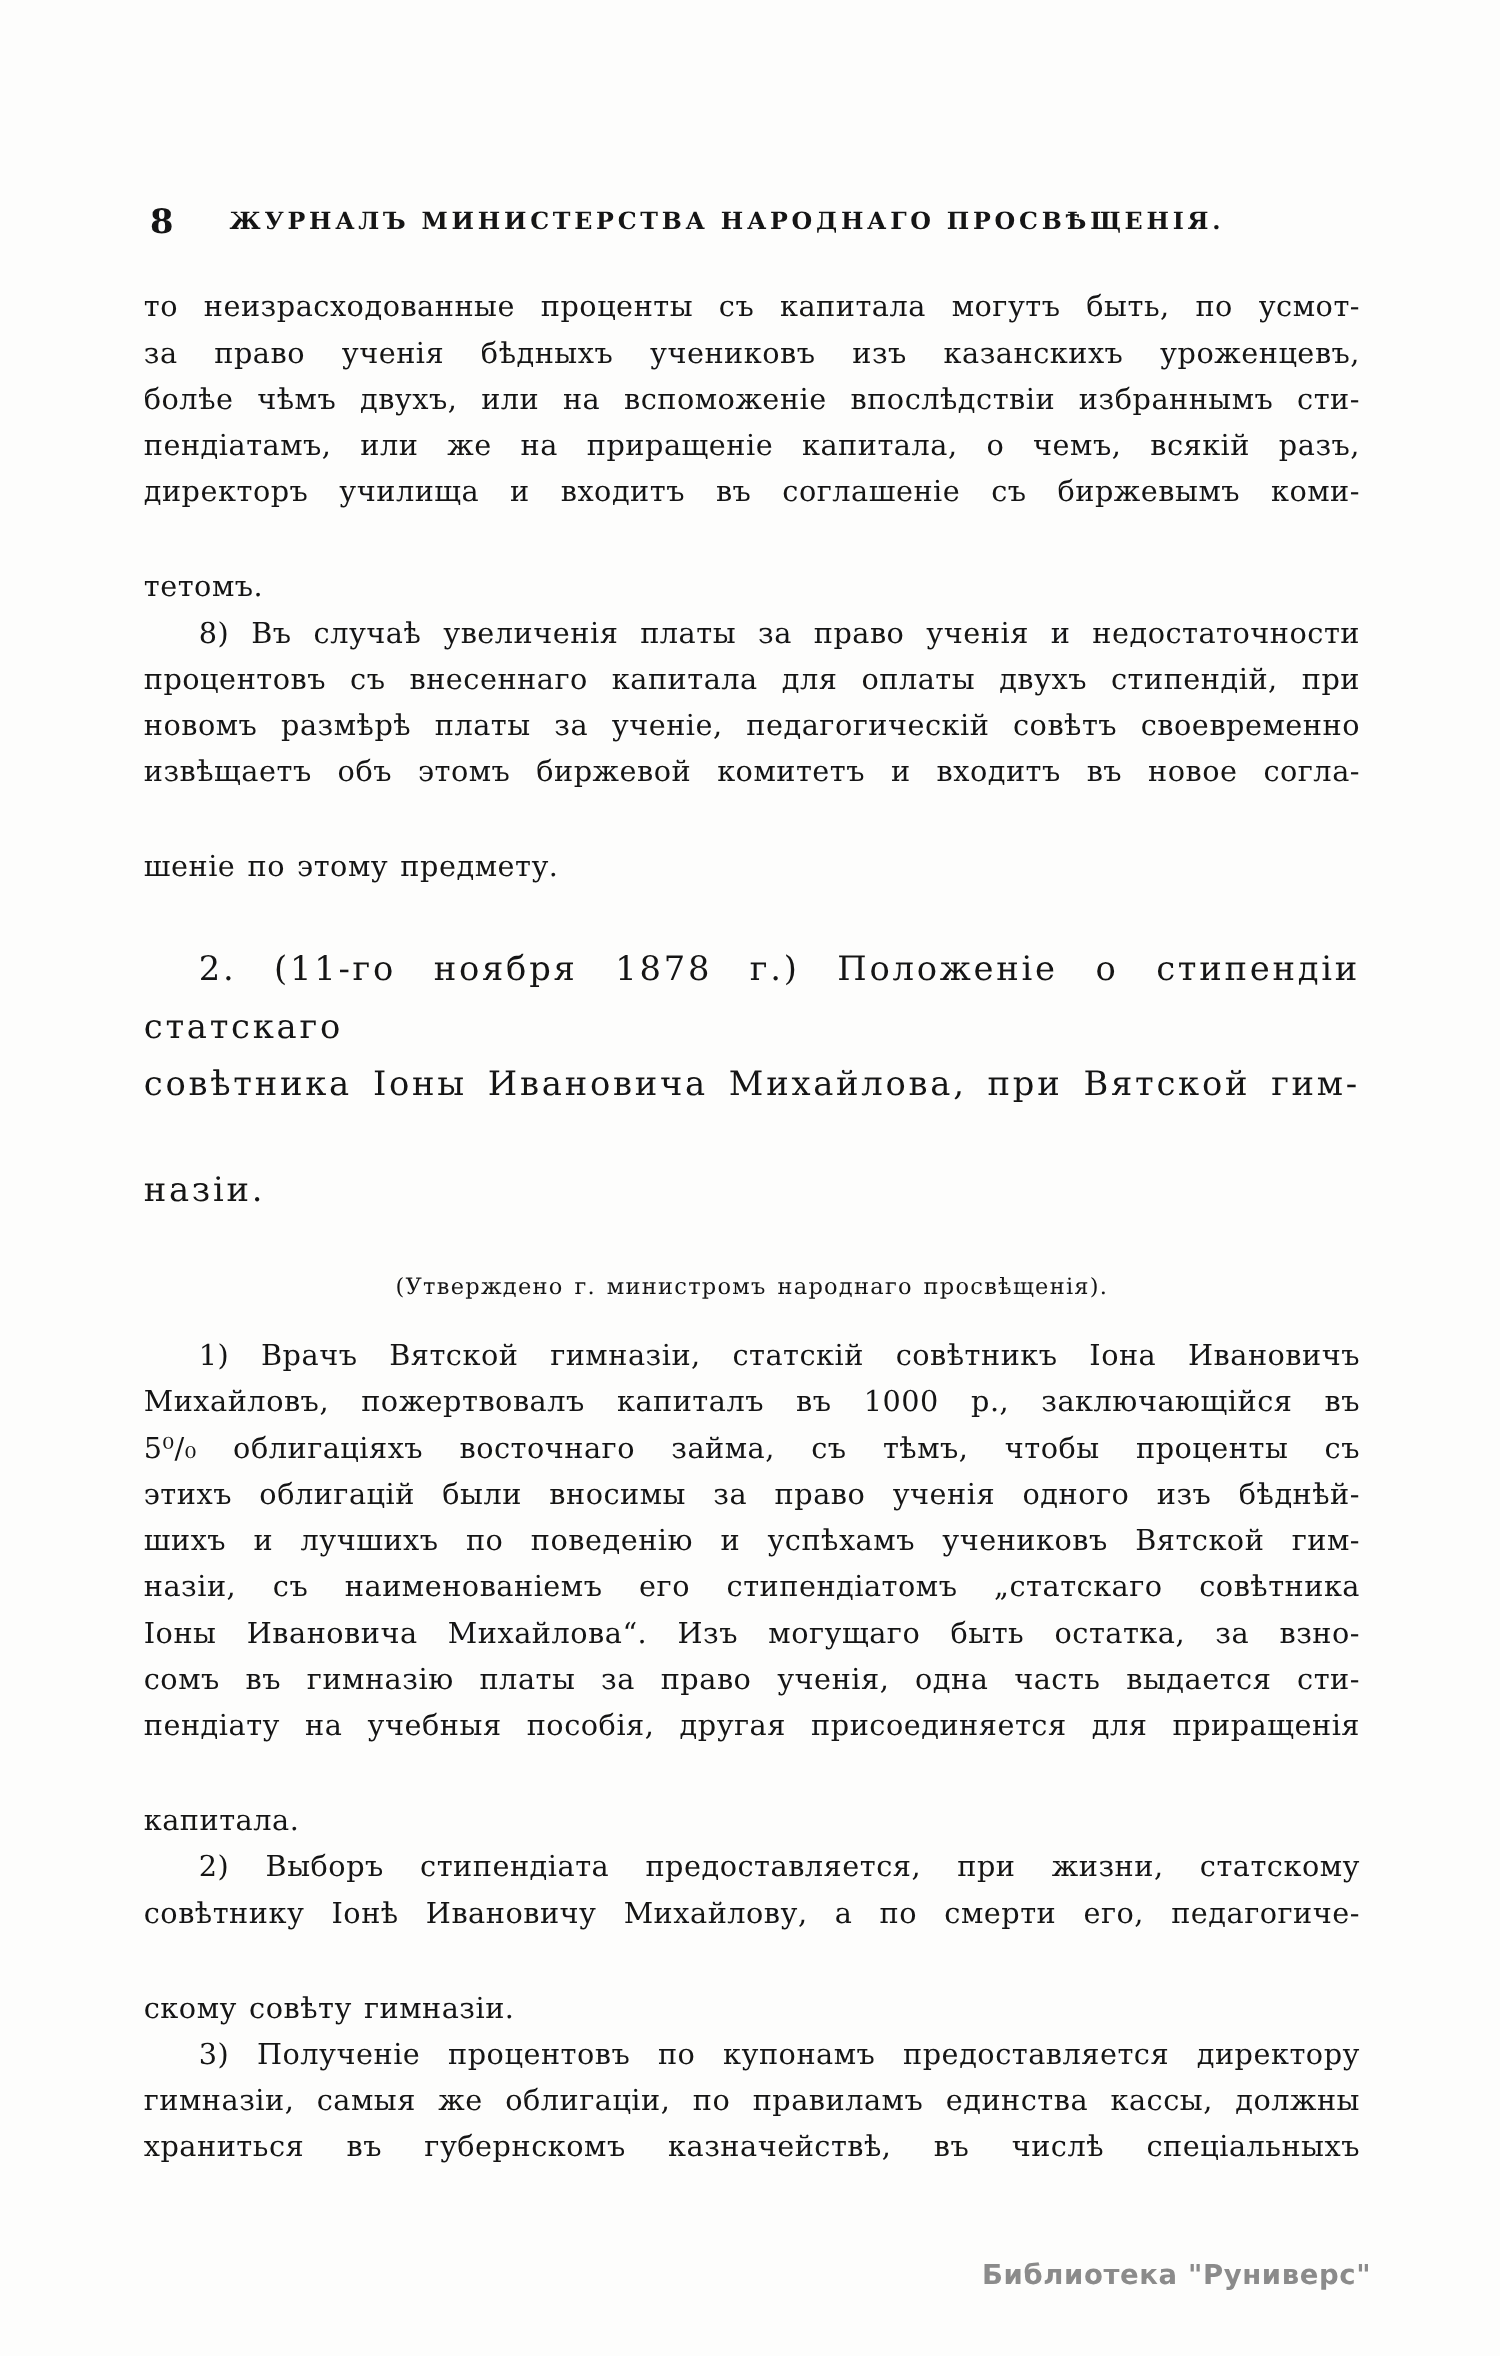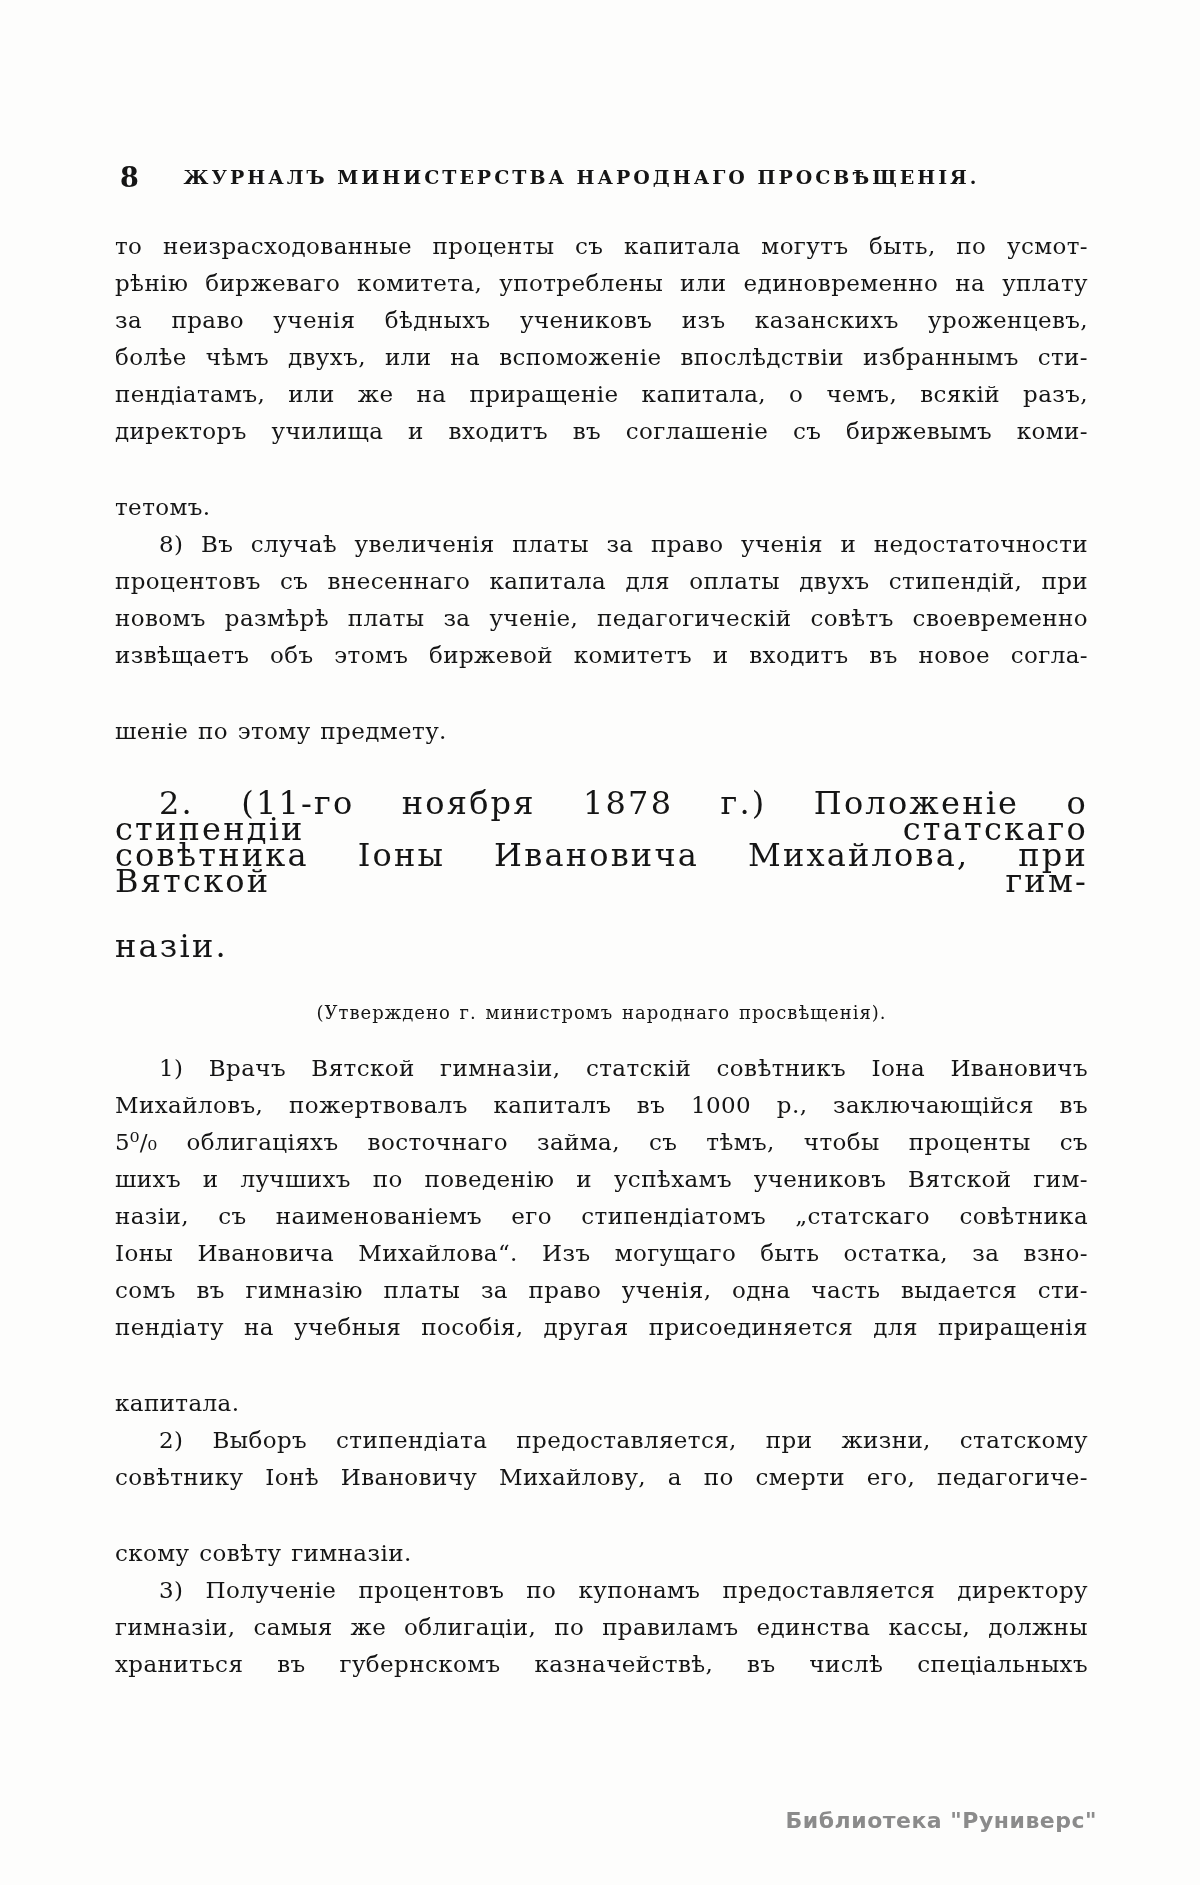--- a/index.html
+++ b/index.html
@@ -48,22 +48,22 @@
     text-align: justify;
     text-align-last: justify;
     letter-spacing: 0.4px;
     word-spacing: 2px;
   }
   .line.last { text-align-last: left; margin-top: 39px; }
   .indent .line.first { text-indent: 44px; }
 
   .heading { margin-top: 40px; }
   .heading .line {
-    font-size: 32px;
-    line-height: 26px;
+    font-size: 27px;
+    line-height: 46px;
     letter-spacing: 2.2px;
     word-spacing: 4px;
   }
   .subheading { margin-top: 14px; }
   .subheading .line {
     font-size: 18px;
     line-height: 30px;
     font-weight: normal;
     letter-spacing: 1px;
     text-align: left;
@@ -88,21 +88,20 @@
 <div class="page">
 
   <div class="header-row">
     <div class="page-number">8</div>
     <div class="running-header">ЖУРНАЛЪ МИНИСТЕРСТВА НАРОДНАГО ПРОСВѢЩЕНІЯ.</div>
   </div>
 
   <div class="text-body">
       <div class="block para">
         <div class="line first">то неизрасходованные проценты съ капитала могутъ быть, по усмот-</div>
-        <div class="line">рѣнію биржеваго комитета, употреблены или единовременно на уплату</div>
         <div class="line">за право ученія бѣдныхъ учениковъ изъ казанскихъ уроженцевъ,</div>
         <div class="line">болѣе чѣмъ двухъ, или на вспоможеніе впослѣдствіи избраннымъ сти-</div>
         <div class="line">пендіатамъ, или же на приращеніе капитала, о чемъ, всякій разъ,</div>
         <div class="line">директоръ училища и входитъ въ соглашеніе съ биржевымъ коми-</div>
         <div class="line last">тетомъ.</div>
       </div>
       <div class="block para indent">
         <div class="line first">8) Въ случаѣ увеличенія платы за право ученія и недостаточности</div>
         <div class="line">процентовъ съ внесеннаго капитала для оплаты двухъ стипендій, при</div>
         <div class="line">новомъ размѣрѣ платы за ученіе, педагогическій совѣтъ своевременно</div>
@@ -114,20 +113,21 @@
         <div class="line">совѣтника Іоны Ивановича Михайлова, при Вятской гим-</div>
         <div class="line last">назіи.</div>
       </div>
       <div class="block subheading">
         <div class="line first last">(Утверждено г. министромъ народнаго просвѣщенія).</div>
       </div>
       <div class="block para indent">
         <div class="line first">1) Врачъ Вятской гимназіи, статскій совѣтникъ Іона Ивановичъ</div>
         <div class="line">Михайловъ, пожертвовалъ капиталъ въ 1000 р., заключающійся въ</div>
         <div class="line">5⁰/₀ облигаціяхъ восточнаго займа, съ тѣмъ, чтобы проценты съ</div>
+        <div class="line">этихъ облигацій были вносимы за право ученія одного изъ бѣднѣй-</div>
         <div class="line">шихъ и лучшихъ по поведенію и успѣхамъ учениковъ Вятской гим-</div>
         <div class="line">назіи, съ наименованіемъ его стипендіатомъ „статскаго совѣтника</div>
         <div class="line">Іоны Ивановича Михайлова“. Изъ могущаго быть остатка, за взно-</div>
         <div class="line">сомъ въ гимназію платы за право ученія, одна часть выдается сти-</div>
         <div class="line">пендіату на учебныя пособія, другая присоединяется для приращенія</div>
         <div class="line last">капитала.</div>
       </div>
       <div class="block para indent">
         <div class="line first">2) Выборъ стипендіата предоставляется, при жизни, статскому</div>
         <div class="line">совѣтнику Іонѣ Ивановичу Михайлову, а по смерти его, педагогиче-</div>

